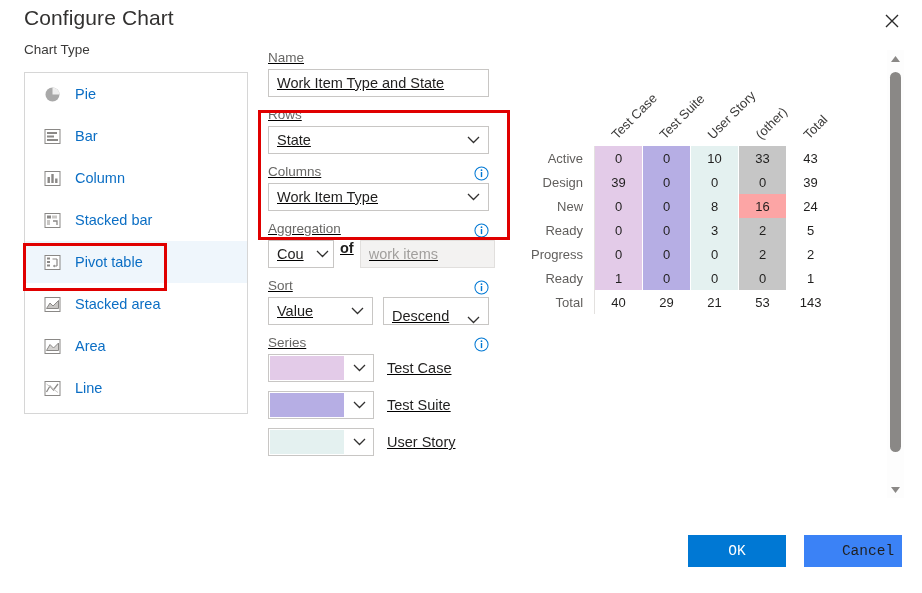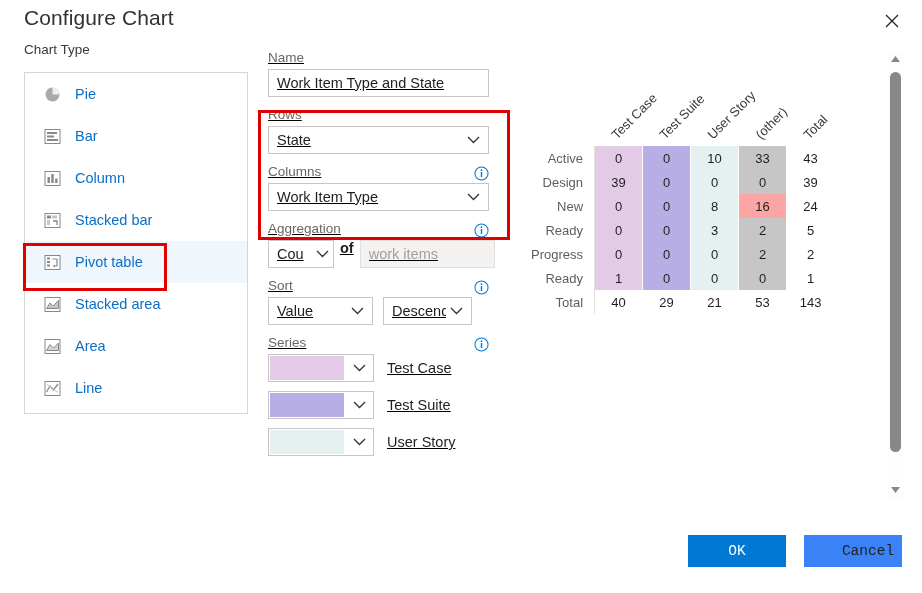--- a/index.html
+++ b/index.html
@@ -117,21 +117,21 @@
   #agg-row { display: flex; align-items: flex-start; gap: 6px; margin-bottom: 10px; }
   #aggregation-select { width: 66px; padding-right: 4px; }
   #agg-of { font-size: 14.5px; color: #201f1e; font-weight: 600; }
   #agg-field {
     width: 135px; background: #f3f2f1; border: 1px solid #e1dfdd;
     color: #a19f9d;
   }
 
   #sort-row { display: flex; gap: 10px; margin-bottom: 10px; }
   #sort-by-select { width: 105px; }
-  #sort-dir-select { width: 89px; }
+  #sort-dir-select { width: 106px; align-items: flex-end; }
 
   .series-row {
     display: flex; align-items: center;
     margin-bottom: 9px;
   }
   .swatch-select {
     width: 106px; height: 28px;
     border: 1px solid #c8c6c4; background: #fff;
     display: flex; align-items: stretch; cursor: pointer;
   }

